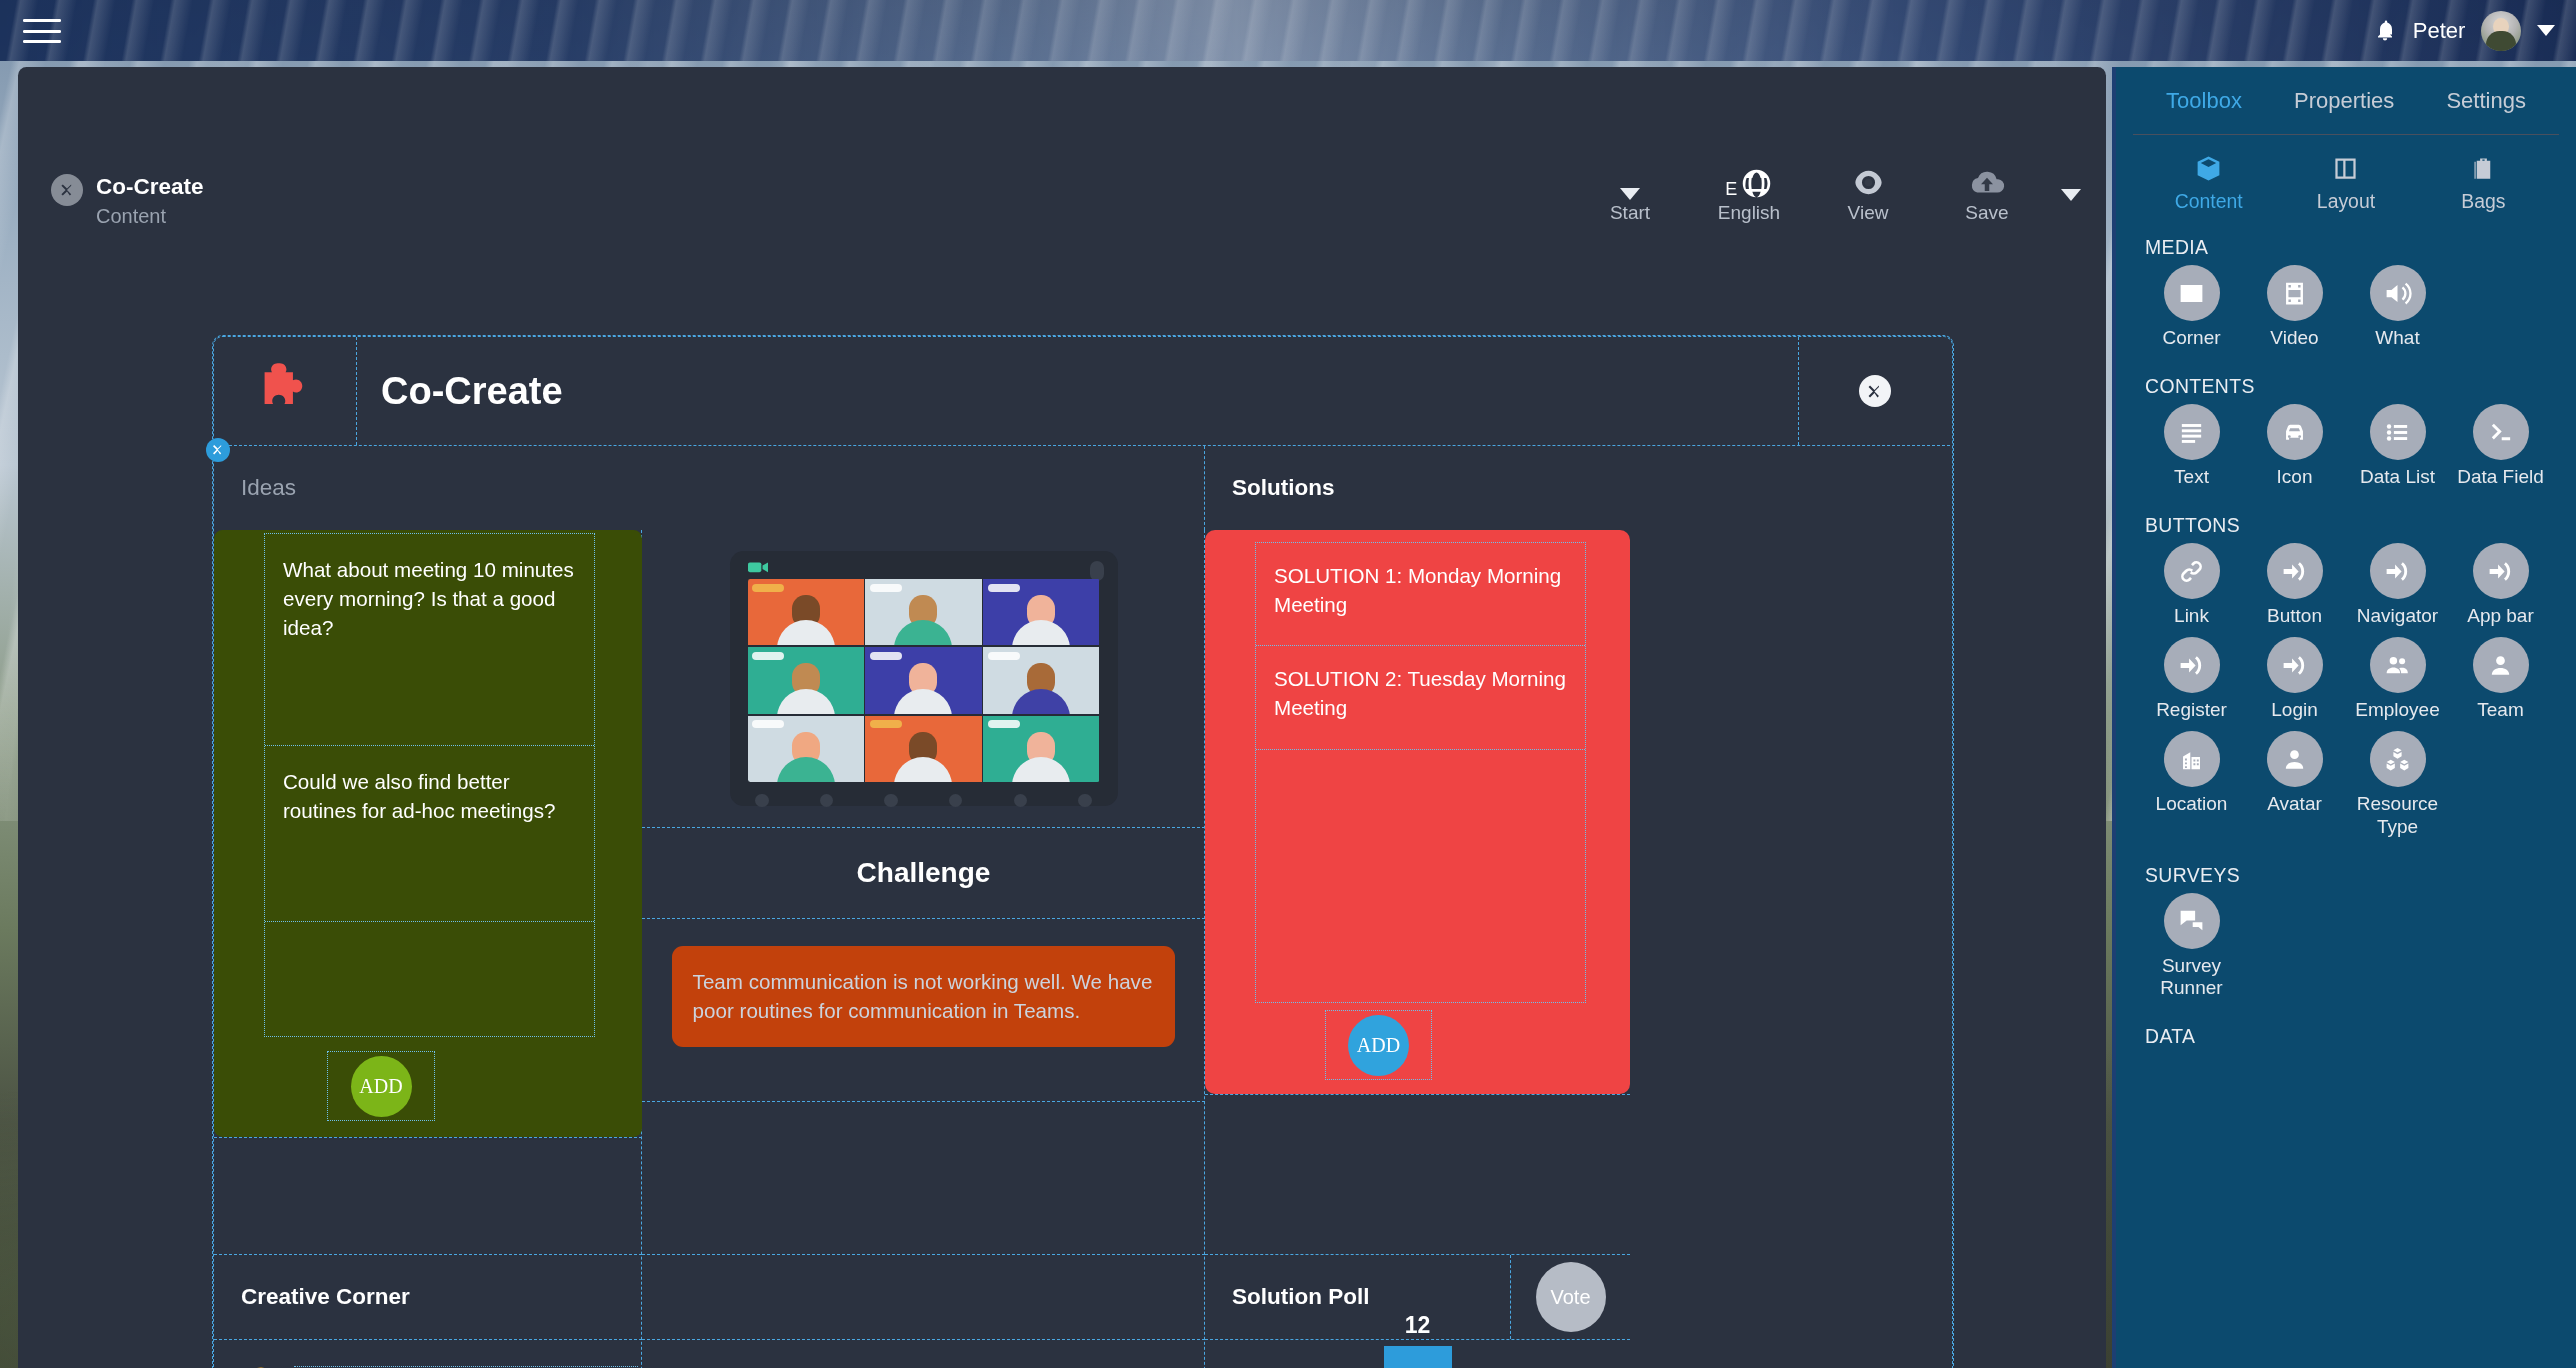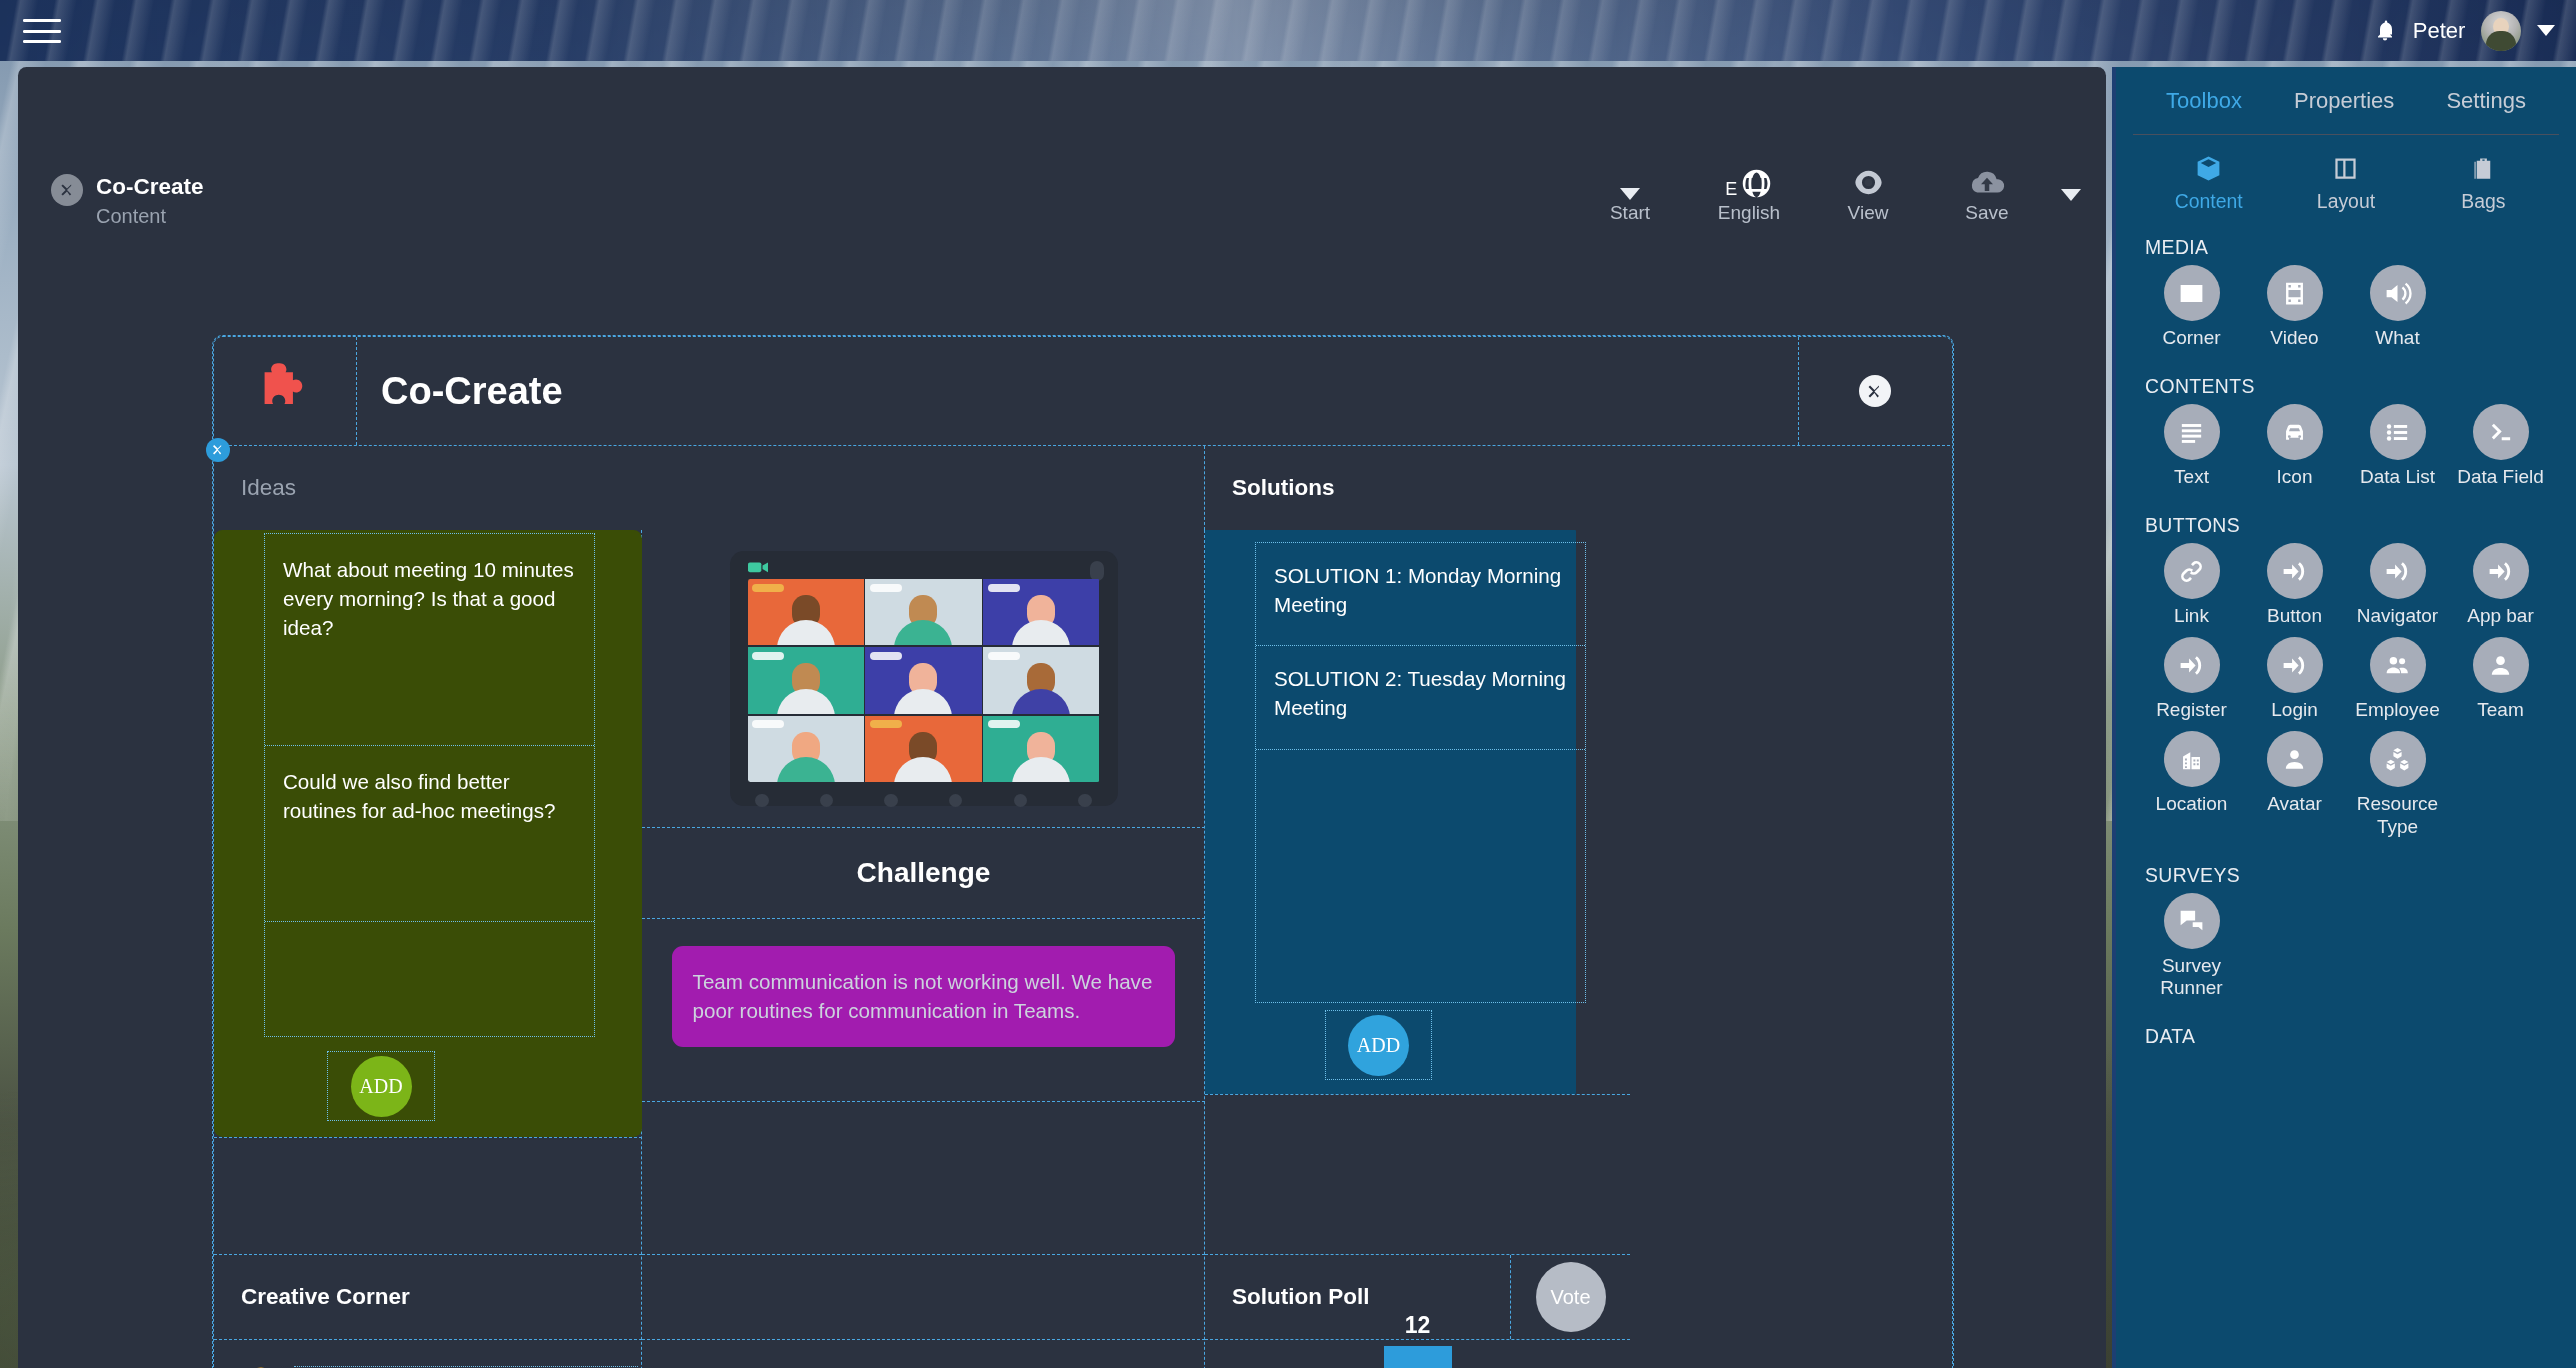--- a/index.html
+++ b/index.html
@@ -170,27 +170,27 @@
   .vc .tag { position:absolute; left:4.9px; top:4.9px; width:32px; height:8px; border-radius:4.2px; background: rgba(255,255,255,.85); }
   .vc .tag.or { background:#f0b04a; }
   .vc .head { position:absolute; left:50%; bottom:26%; transform:translateX(-50%); width:28px;height:33px;border-radius:13.4px; }
   .vc .body { position:absolute; left:50%; bottom:-6%; transform:translateX(-50%); width:58px;height:29px;border-radius:29px 29px 0 0; }
   .laptop-feet { position:absolute; left:0; right:0; bottom:-3.6px; height:18px; display:flex; justify-content:space-around; align-items:center;}
   .laptop-feet i { width:13.4px;height:13.4px;border-radius:50%;background:#39404c; display:block;}
 
   .challenge-hdr { position:absolute; left:0; top:297px; width:563px; height:91px; border-top:1.8px dashed #4aa7e1; display:flex; align-items:center; justify-content:center;}
   .challenge-hdr span{ color:#fff; font-size:28px; font-weight:600;}
   .challenge-body { position:absolute; left:0; top:388px; width:563px; height:182px; border-top:1.8px dashed #4aa7e1; padding: 27px 30px 0 30px;}
-  .challenge-card { background:#a21caf; border-radius:11px; padding: 20.6px 20.6px; color:#ccd3dd; font-size:20.6px; line-height:1.45; }
+  .challenge-card { background:#c2410c; border-radius:11px; padding: 20.6px 20.6px; color:#ccd3dd; font-size:20.6px; line-height:1.45; }
   .mid-empty1 { position:absolute; left:0; top:571px; width:563px; height:154px; border-top:1.8px dashed #4aa7e1;}
   .mid-empty2 { position:absolute; left:0; top:724px; width:563px; height:85px; border-top:1.8px dashed #4aa7e1;}
   .mid-empty3 { position:absolute; left:0; top:809px; width:563px; bottom:0; border-top:1.8px dashed #4aa7e1;}
 
   
-  .blue-panel { position:absolute; left:0; top:0; width:371px; height:564px; background:#0c4a6e; border-radius:1px; }
+  .blue-panel { position:absolute; left:0; top:0; width:425px; height:564px; background:#ef4444; border-radius:10px; }
   .blue-inner { position:absolute; left:50px; top:12px; width:331px; height:461px; border:1.8px dotted #6fc0ea; }
   .sol-slot { border-bottom:1.8px dotted #6fc0ea; padding: 18px 18px 0 18px; color:#fff; font-size:20.6px; line-height:1.42; box-sizing:border-box;}
   .ss1 { height: 103px; } .ss2 { height: 104px; } .ss3 { height: 104px; } .ss4 { height: 146px; border-bottom:none; }
   .add-wrap-b { position:absolute; left:120px; top:480px; width:107px; height:70px; border:1.8px dotted #6fc0ea; display:flex; align-items:center; justify-content:center; }
   .sol-empty { position:absolute; left:0; top:564px; width:425px; height:160px; border-top:1.8px dashed #4aa7e1; }
   .poll-hdr { position:absolute; left:0; top:724px; width:425px; height:85px; border-top:1.8px dashed #4aa7e1; display:flex;}
   .poll-title { flex:1; display:flex; align-items:center; padding-left:27px; border-right:1.8px dashed #4aa7e1;}
   .poll-title span { color:#fff; font-size:22.5px; font-weight:600;}
   .vote-cell { width:119px; display:flex; align-items:center; justify-content:center;}
   .vote-btn { width:70px;height:70px;border-radius:50%;background:#b6bcc6;display:flex;align-items:center;justify-content:center;color:#fff;font-size:20px;cursor:pointer;}

